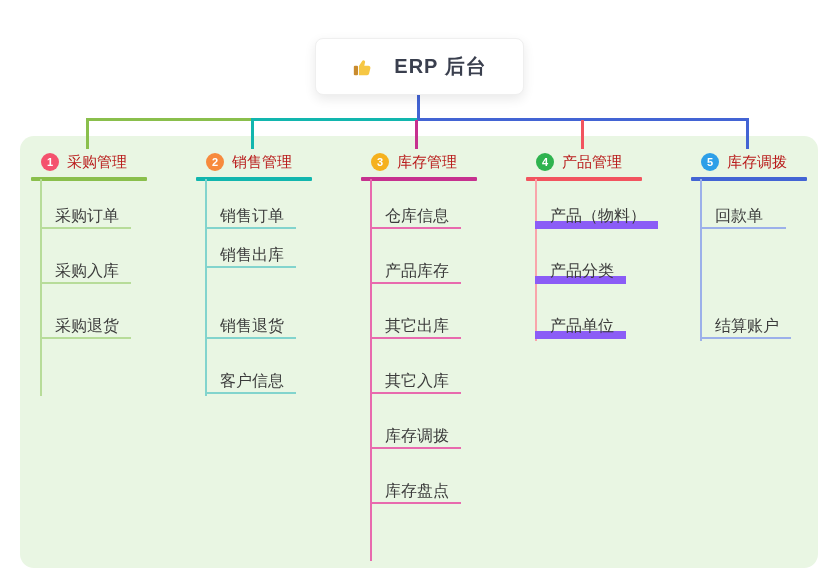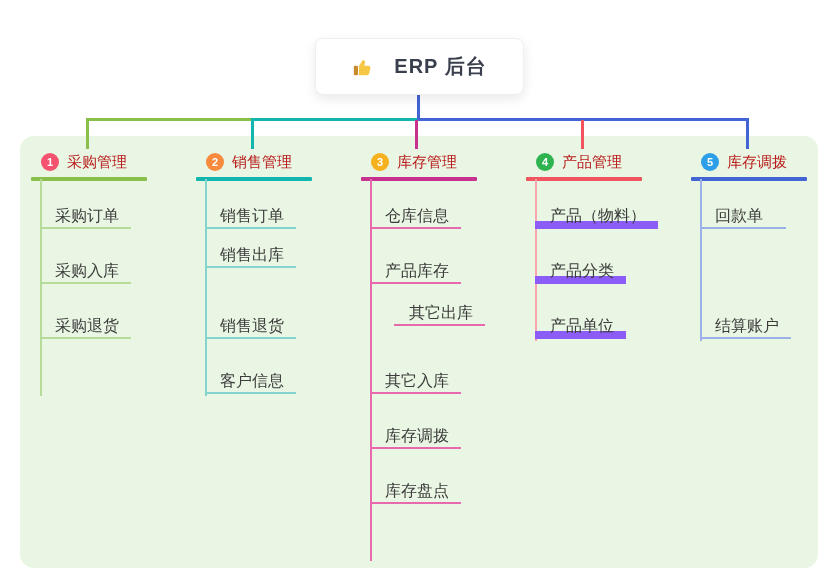--- a/index.html
+++ b/index.html
@@ -99,21 +99,21 @@
   <div class="child u2" style="left:205px;top:368px;"><span>客户信息</span></div>
 
   <div class="branch-head" style="left:371px;">
     <span class="badge bg3">3</span>
     <span class="branch-label">库存管理</span>
   </div>
   <div class="branch-underline c3" style="left:361px;"></div>
   <div class="vline v3" style="left:370px;top:179px;height:382px;"></div>
   <div class="child u3" style="left:370px;top:203px;"><span>仓库信息</span></div>
   <div class="child u3" style="left:370px;top:258px;"><span>产品库存</span></div>
-  <div class="child u3" style="left:370px;top:300px;margin-left:24px;"><span>其它出库</span></div>
+  <div class="child u3" style="left:370px;top:313px;"><span>其它出库</span></div>
   <div class="child u3" style="left:370px;top:368px;"><span>其它入库</span></div>
   <div class="child u3" style="left:370px;top:478px;"><span>库存盘点</span></div>
   <div class="child u3" style="left:370px;top:423px;"><span>库存调拨</span></div>
 
   <div class="branch-head" style="left:536px;">
     <span class="badge bg4">4</span>
     <span class="branch-label">产品管理</span>
   </div>
   <div class="branch-underline c4" style="left:526px;"></div>
   <div class="vline v4" style="left:535px;top:179px;height:162px;"></div>

